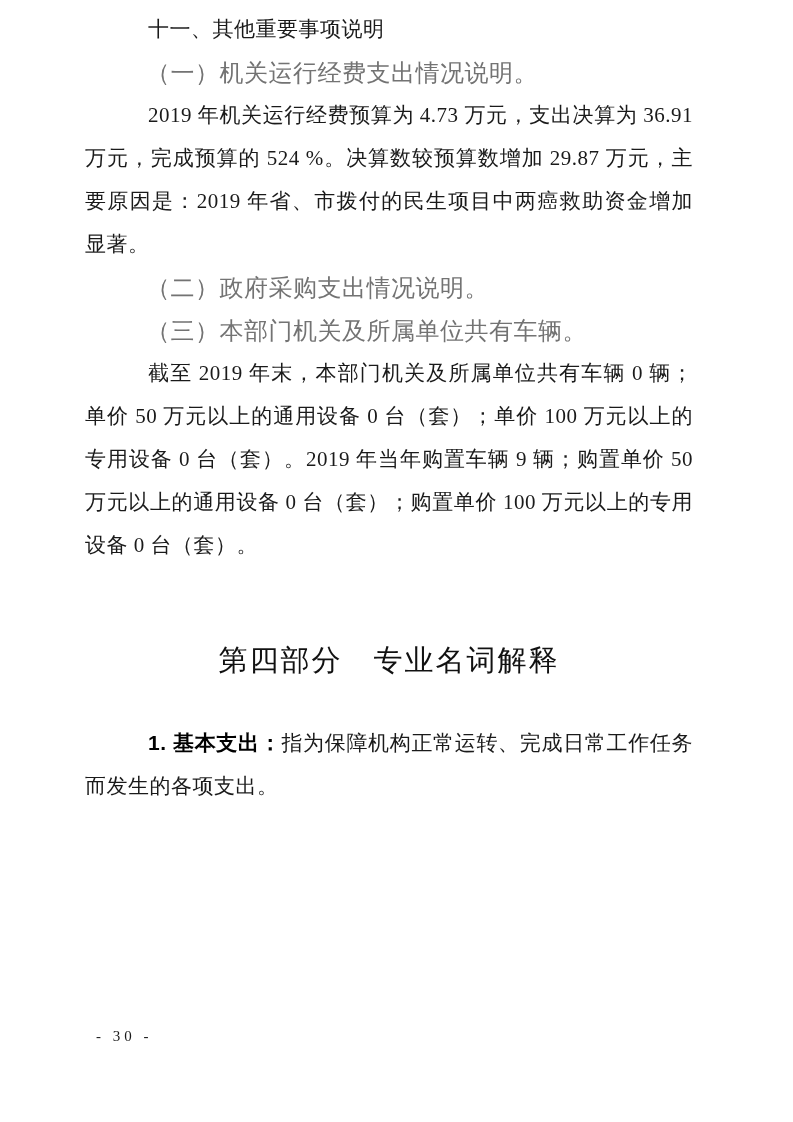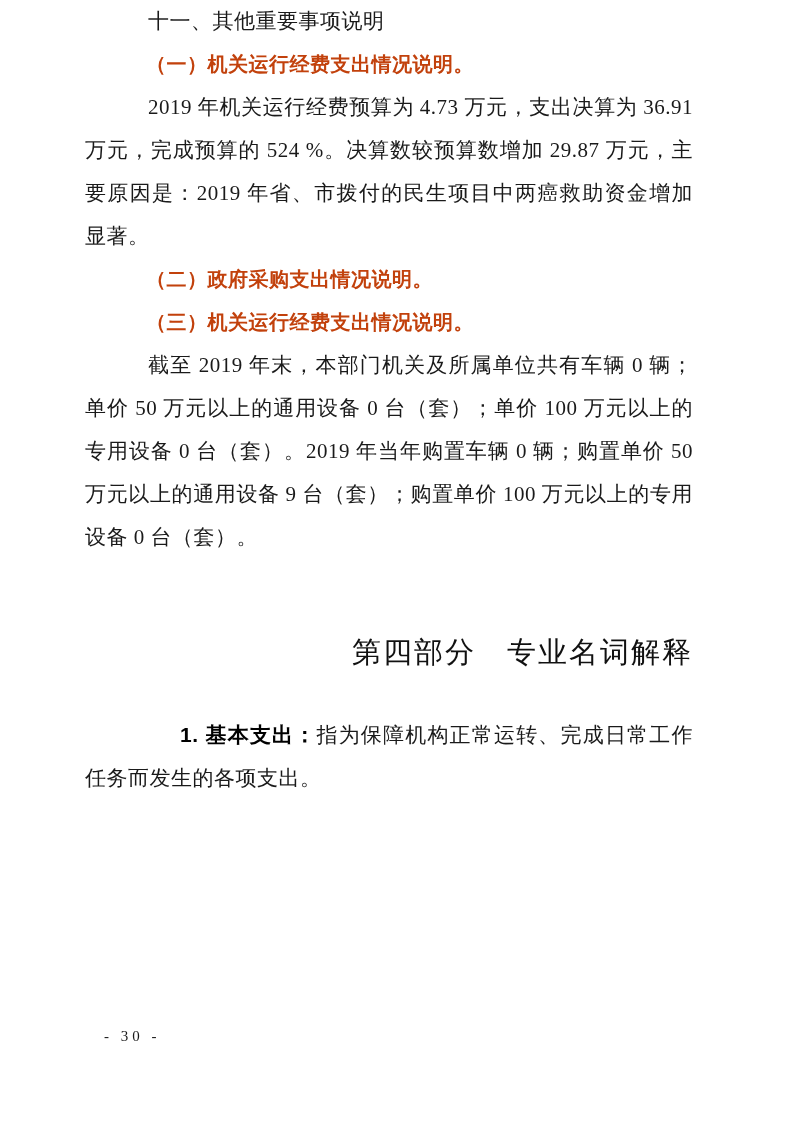--- a/index.html
+++ b/index.html
@@ -11,70 +11,69 @@
     position: relative;
     width: 793px;
     height: 1122px;
     background: #ffffff;
     overflow: hidden;
     font-family: "Liberation Serif", "DejaVu Serif", serif;
     color: #1a1a1a;
   }
   .content {
     position: absolute;
-    top: 0;
+    top: 8px;
     left: 85px;
     width: 608px;
   }
   .body-line,
   .body-para {
     font-size: 21px;
     line-height: 43px;
     letter-spacing: 0.5px;
     margin: 0;
     text-align: justify;
     text-indent: 63px;
   }
   .sub-heading {
     font-family: "Liberation Sans", "DejaVu Sans", sans-serif;
-    font-weight: bold;
-    font-size: 20px;
+    font-weight: normal;
+    font-size: 24px;
     line-height: 43px;
-    color: #c2410c;
+    color: #737373;
     margin: 0;
     text-indent: 61px;
     letter-spacing: 0.5px;
     white-space: nowrap;
   }
   .part-title {
     font-size: 29px;
     font-weight: 400;
     line-height: 50px;
     letter-spacing: 2px;
-    text-align: right;
+    text-align: center;
     margin: 68px 0 0 0;
     color: #111111;
   }
   .term-para {
     font-size: 21px;
     line-height: 43px;
     letter-spacing: 0.5px;
     margin: 36px 0 0 0;
     text-align: justify;
     text-indent: 63px;
   }
   .term-lead {
     font-family: "Liberation Sans", "DejaVu Sans", sans-serif;
     font-weight: bold;
     color: #000000;
-    margin-left: 32px;
   }
   .page-number {
     position: absolute;
-    left: 104px;
+    left: 96px;
     top: 1028px;
     font-size: 15px;
     letter-spacing: 4px;
     color: #1a1a1a;
   }
 </style>
 </head>
 <body>
 
 <div class="page">
@@ -82,23 +81,23 @@
 
     <p class="body-line">十一、其他重要事项说明</p>
 
     <h3 class="sub-heading">（一）机关运行经费支出情况说明。</h3>
 
     <p class="body-para">2019 年机关运行经费预算为 4.73 万元，支出决算为 36.91 万元，完成预算的 524 %。决算数较预算数增加 29.87 万元，主要原因是：2019 年省、市拨付的民生项目中两癌救助资金增加显著。</p>
 
     <h3 class="sub-heading">（二）政府采购支出情况说明。</h3>
 
 
-    <h3 class="sub-heading">（三）机关运行经费支出情况说明。</h3>
+    <h3 class="sub-heading">（三）本部门机关及所属单位共有车辆。</h3>
 
-    <p class="body-para">截至 2019 年末，本部门机关及所属单位共有车辆 0 辆；单价 50 万元以上的通用设备 0 台（套）；单价 100 万元以上的专用设备 0 台（套）。2019 年当年购置车辆 0 辆；购置单价 50 万元以上的通用设备 9 台（套）；购置单价 100 万元以上的专用设备 0 台（套）。</p>
+    <p class="body-para">截至 2019 年末，本部门机关及所属单位共有车辆 0 辆；单价 50 万元以上的通用设备 0 台（套）；单价 100 万元以上的专用设备 0 台（套）。2019 年当年购置车辆 9 辆；购置单价 50 万元以上的通用设备 0 台（套）；购置单价 100 万元以上的专用设备 0 台（套）。</p>
 
     <h1 class="part-title">第四部分　专业名词解释</h1>
 
     <p class="term-para"><span class="term-lead">1. 基本支出：</span><span>指为保障机构正常运转、完成日常工作任务而发生的各项支出。</span></p>
 
   </div>
 
   <div class="page-number">- 30 -</div>
 </div>
 

